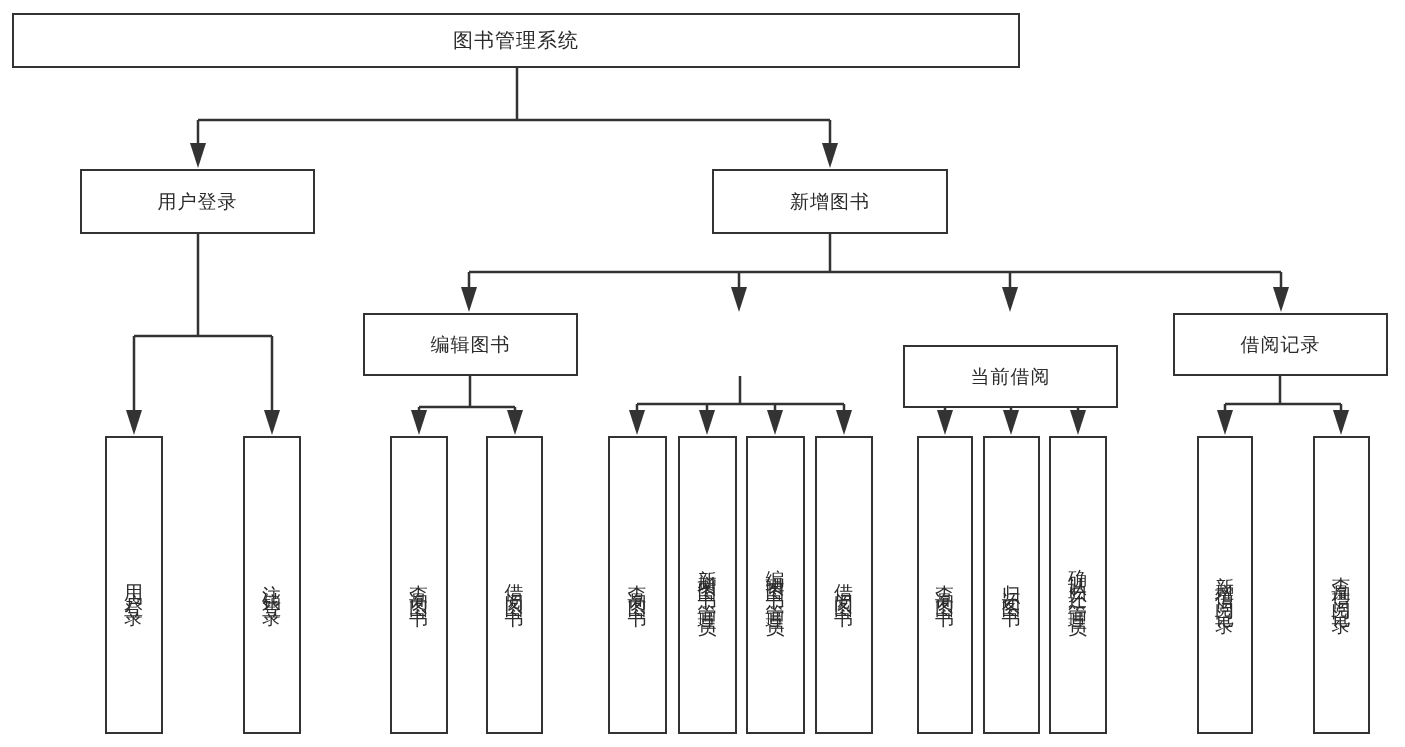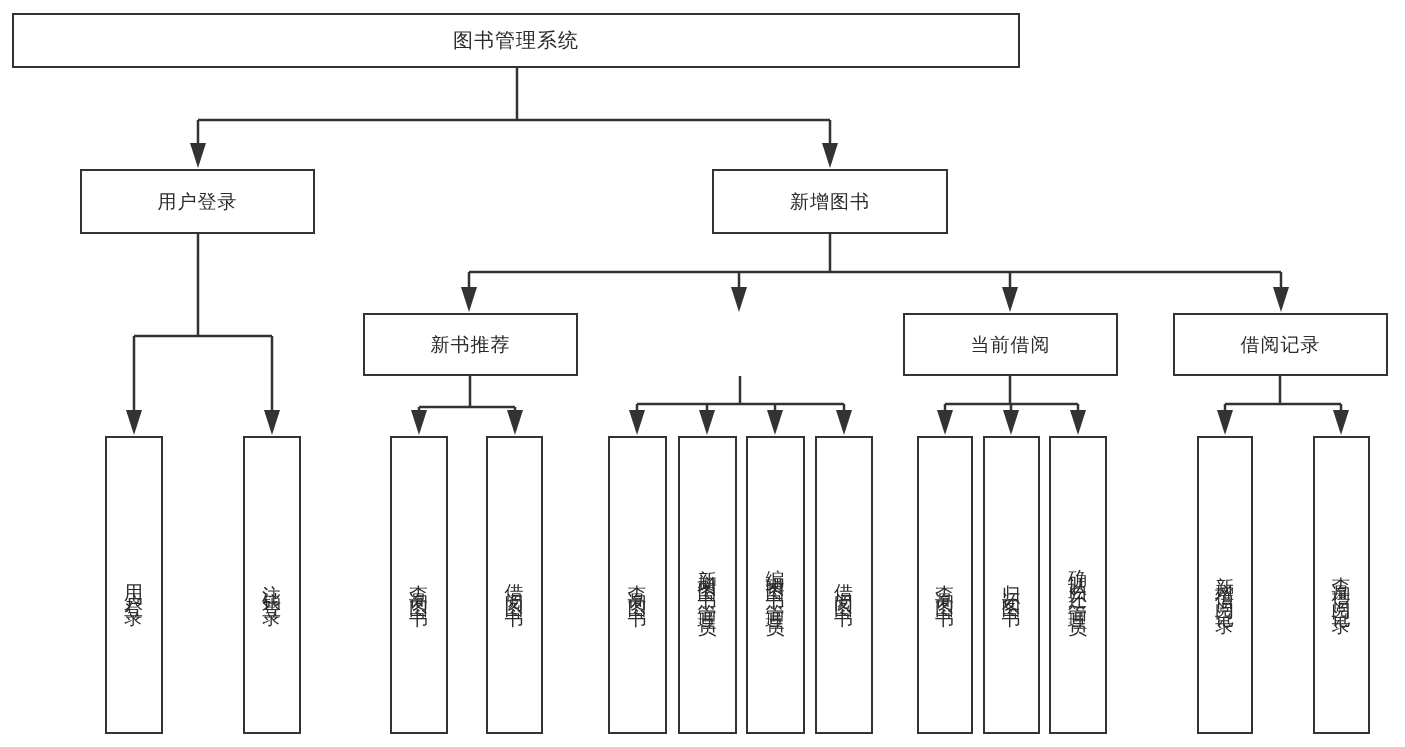--- a/index.html
+++ b/index.html
@@ -35,21 +35,21 @@
     left: 12px; top: 13px; width: 1008px; height: 55px;
     font-size: 20px;
     letter-spacing: 1px;
   }
   .node-l2 { top: 169px; height: 65px; font-size: 19px; letter-spacing: 1px; }
   .node-user-login   { left: 80px;  width: 235px; }
   .node-book-mgmt    { left: 712px; width: 236px; }
   .node-l3 { top: 313px; height: 63px; width: 215px; font-size: 19px; letter-spacing: 1px; }
   .node-new-book { left: 363px; }
   .node-borrow   { left: 633px; }
-  .node-current  { left: 903px; }
+  .node-current  { left: 903px; margin-top: 32px; }
   .node-records  { left: 1173px; }
   .leaf {
     position: absolute;
     top: 436px;
     height: 298px;
     background: #ffffff;
     border: 2px solid #333333;
     display: flex;
     align-items: center;
     justify-content: center;
@@ -133,21 +133,21 @@
   </div>
 
   <div class="node node-l2 node-user-login">
     <span>用户登录</span>
   </div>
   <div class="node node-l2 node-book-mgmt">
     <span>新增图书</span>
   </div>
 
   <div class="node node-l3 node-new-book">
-    <span>新书推荐</span>
+    <span>编辑图书</span>
   </div>
   <div class="node node-l3 node-current">
     <span>当前借阅</span>
   </div>
   <div class="node node-l3 node-records">
     <span>借阅记录</span>
   </div>
 
   <div class="leaf leaf-1">
     <span class="vtext">用户登录</span>

